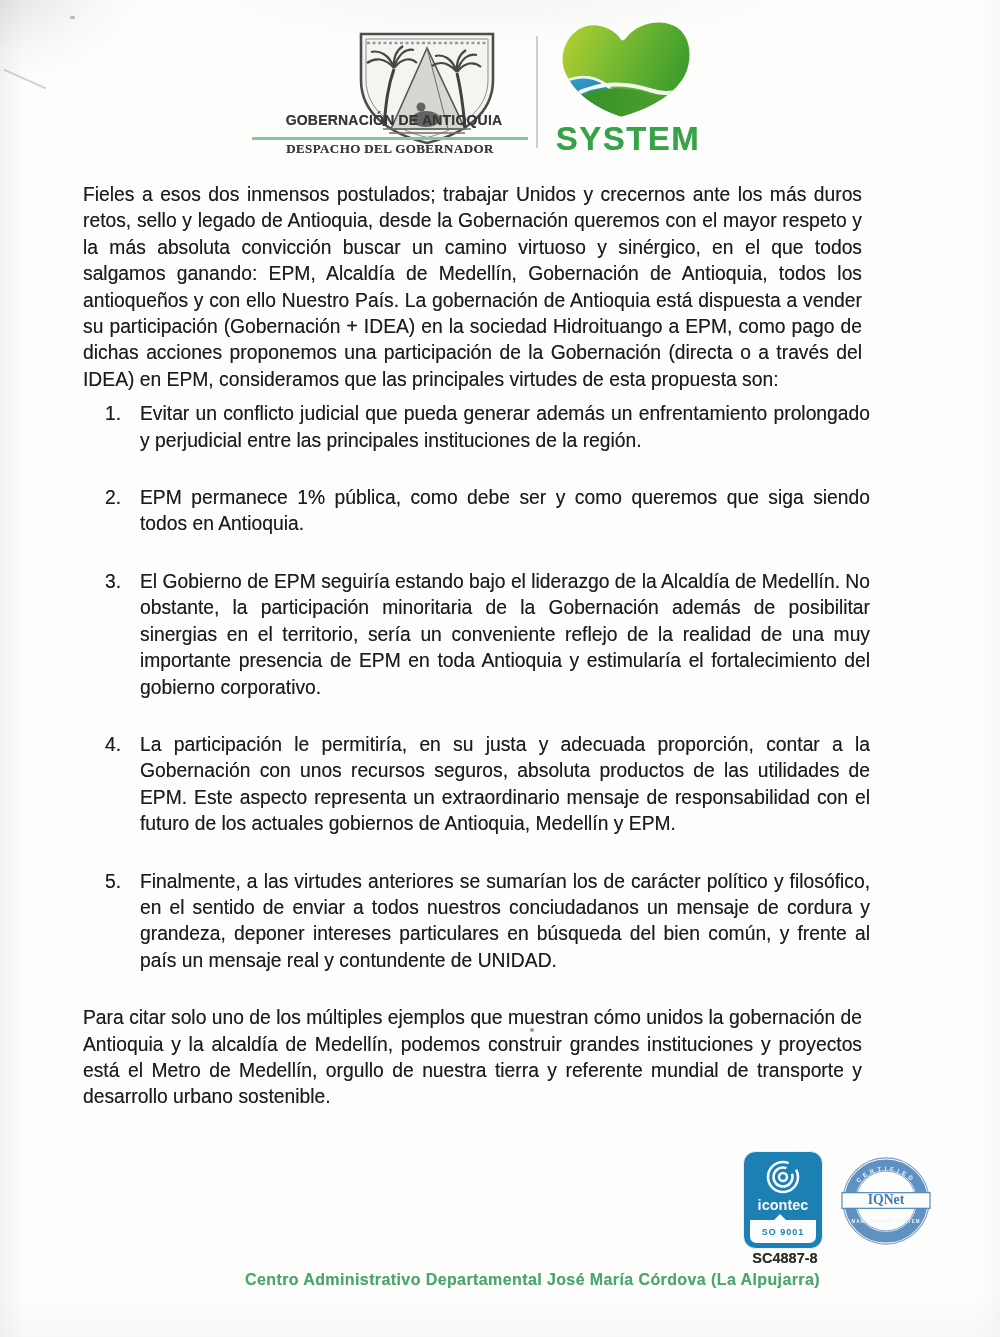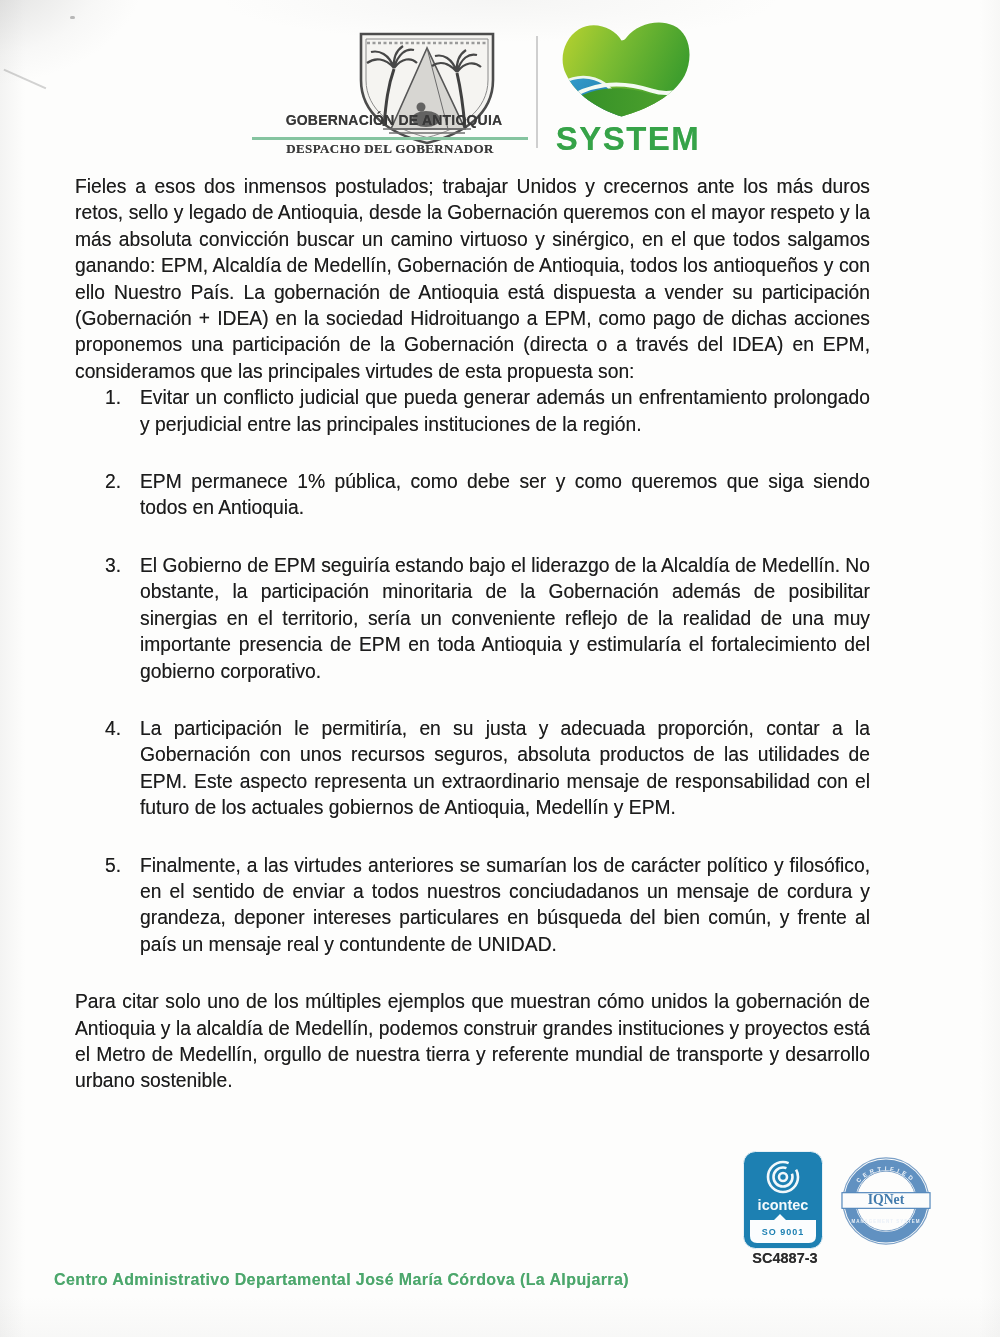--- a/index.html
+++ b/index.html
@@ -34,37 +34,37 @@
     position:absolute;left:546px;top:120px;width:164px;text-align:center;
     font-size:33px;font-weight:700;letter-spacing:1.5px;color:#36a348;
     text-shadow:0 0 .6px rgba(54,163,72,.6);white-space:nowrap;
   }
   
   .letter-body{
     position:absolute;left:75px;top:174px;width:795px;
     font-size:19.3px;line-height:26.4px;text-align:justify;
     color:#1c1c1c;text-shadow:0 0 .55px rgba(20,20,20,.55);
   }
-  .letter-body p{margin:0;}
+  .letter-body p{margin:8px;}
   .intro{margin-bottom:29px;}
   .vlist{margin:0;padding:0;list-style:none;}
   .vitem{display:flex;margin:0 0 31px 0;padding-left:30px;}
   .vnum{width:35px;flex:0 0 35px;}
   .vtext{flex:1;text-align:justify;}
   .closing{margin-top:34px;}
   
   .icontec{position:absolute;left:742px;top:1150px;width:82px;height:100px;filter:blur(.25px);}
   .iqnet{position:absolute;left:840px;top:1156px;width:92px;height:90px;opacity:.9;filter:blur(.3px);}
   .cert-code{
     position:absolute;left:740px;top:1250px;width:90px;text-align:center;
     font-size:14.5px;font-weight:700;color:#2b2b2b;text-shadow:0 0 .5px rgba(30,30,30,.6);
     white-space:nowrap;
   }
   
-  .footer{position:absolute;left:0;top:1271px;width:820px;text-align:left;color:#4ca76c;margin-left:24px;}
+  .footer{position:absolute;left:0;top:1271px;width:820px;text-align:right;color:#4ca76c;}
   .footer-l1{font-size:16px;font-weight:700;letter-spacing:.4px;margin:0 0 3px 30px;
     text-shadow:0 0 .5px rgba(76,167,108,.6);}
   .footer-l2{font-size:17px;font-weight:700;letter-spacing:.3px;margin-right:30px;
     text-shadow:0 0 .5px rgba(76,167,108,.6);}
   
   .speck{position:absolute;left:530px;top:1028px;width:4px;height:4px;border-radius:50%;background:rgba(70,70,70,.55);}
   .crease{position:absolute;left:2px;top:78px;width:46px;height:1.5px;background:rgba(130,130,130,.35);transform:rotate(24deg);}
   .speck2{position:absolute;left:70px;top:16px;width:5px;height:3px;background:rgba(90,90,90,.4);border-radius:2px;}
 </style>
 </head>
@@ -173,21 +173,21 @@
     <circle cx="46" cy="46" r="37" fill="none" stroke="#3e79b4" stroke-width="11" opacity=".9"></circle>
     <circle cx="46" cy="46" r="30.5" fill="#fdfdfd" stroke="#6e97c2" stroke-width="1"></circle>
     <text font-family="Liberation Sans, sans-serif" font-size="6" font-weight="700" letter-spacing="3.5" fill="#f0f5fa">
       <textPath href="#iqTopArc" startOffset="50%" text-anchor="middle">CERTIFIED</textPath>
     </text>
     <rect x="1" y="37.5" width="90" height="16" fill="#fbfcfd" stroke="#3e79b4" stroke-width="1.2"></rect>
     <text x="46" y="49.5" text-anchor="middle" font-family="Liberation Serif, serif" font-size="14" font-weight="700" fill="#2e6da4">IQNet</text>
     <text x="46" y="68" text-anchor="middle" font-family="Liberation Sans, sans-serif" font-size="4.6" font-weight="700" letter-spacing="1" fill="#e9f0f7">MANAGEMENT SYSTEM</text>
   </svg>
 
-  <div class="cert-code">SC4887-3</div>
+  <div class="cert-code">SC4887-8</div>
 
   <div class="footer">
     <div class="footer-l1">Centro Administrativo Departamental José María Córdova (La Alpujarra)</div>
   </div>
 
   <div class="speck"></div>
   <div class="crease"></div>
   <div class="speck2"></div>
 </div>
 

